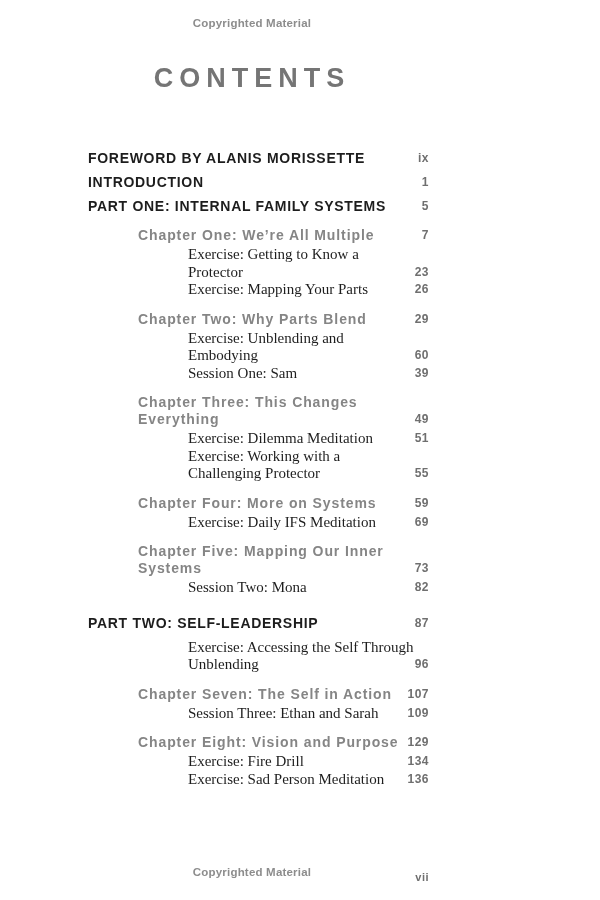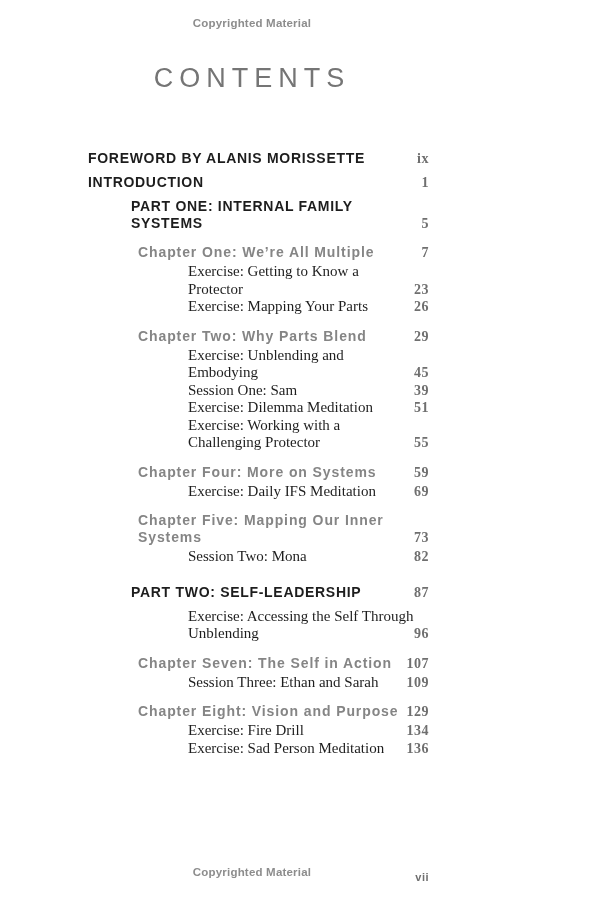--- a/index.html
+++ b/index.html
@@ -23,52 +23,52 @@
   }
   .notice-top { top: 17px; }
   .notice-bottom { top: 866px; }
   .book-title {
     position: absolute;
     top: 63px;
     left: 0;
     width: 100%;
     text-align: center;
     font-size: 27px;
-    font-weight: normal;
+    font-weight: bold;
     letter-spacing: 6px;
     color: #757575;
   }
   .toc {
     position: absolute;
     top: 150px;
     left: 88px;
     right: 75px;
   }
   .row {
     display: flex;
     justify-content: space-between;
     align-items: flex-end;
   }
   .row .pagenum {
-    font-family: Liberation Serif, serif;
-    font-size: 14px;
+    font-family: Liberation Sans, sans-serif;
+    font-size: 12px;
     font-weight: bold;
     color: #6f6f6f;
     letter-spacing: 0.5px;
     flex: none;
   }
   .row.front, .row.part {
     font-size: 14px;
     font-weight: bold;
     color: #1d1d1d;
     letter-spacing: 0.7px;
     line-height: 17px;
     margin-bottom: 7px;
   }
-  .row.part { margin-top: 18px; margin-left: 43px; }
+  .row.part { margin-top: 18px; }
   .row.front + .row.part { margin-top: 0; }
   .row.chapter {
     font-size: 14px;
     font-weight: bold;
     color: #858585;
     letter-spacing: 0.9px;
     line-height: 17px;
     margin-top: 12px;
     margin-bottom: 2px;
   }
@@ -130,28 +130,32 @@
     <span class="pagenum">26</span>
   </div>
 
   <div class="row chapter">
     <span class="label">Chapter Two: Why Parts Blend</span>
     <span class="pagenum">29</span>
   </div>
 
   <div class="row sub">
     <span class="label">Exercise: Unblending and Embodying</span>
-    <span class="pagenum">45</span>
+    <span class="pagenum">60</span>
   </div>
 
   <div class="row sub">
     <span class="label">Session One: Sam</span>
     <span class="pagenum">39</span>
   </div>
 
+  <div class="row chapter">
+    <span class="label">Chapter Three: This Changes Everything</span>
+    <span class="pagenum">49</span>
+  </div>
 
   <div class="row sub">
     <span class="label">Exercise: Dilemma Meditation</span>
     <span class="pagenum">51</span>
   </div>
 
   <div class="row sub">
     <span class="label">Exercise: Working with a Challenging Protector</span>
     <span class="pagenum">55</span>
   </div>

